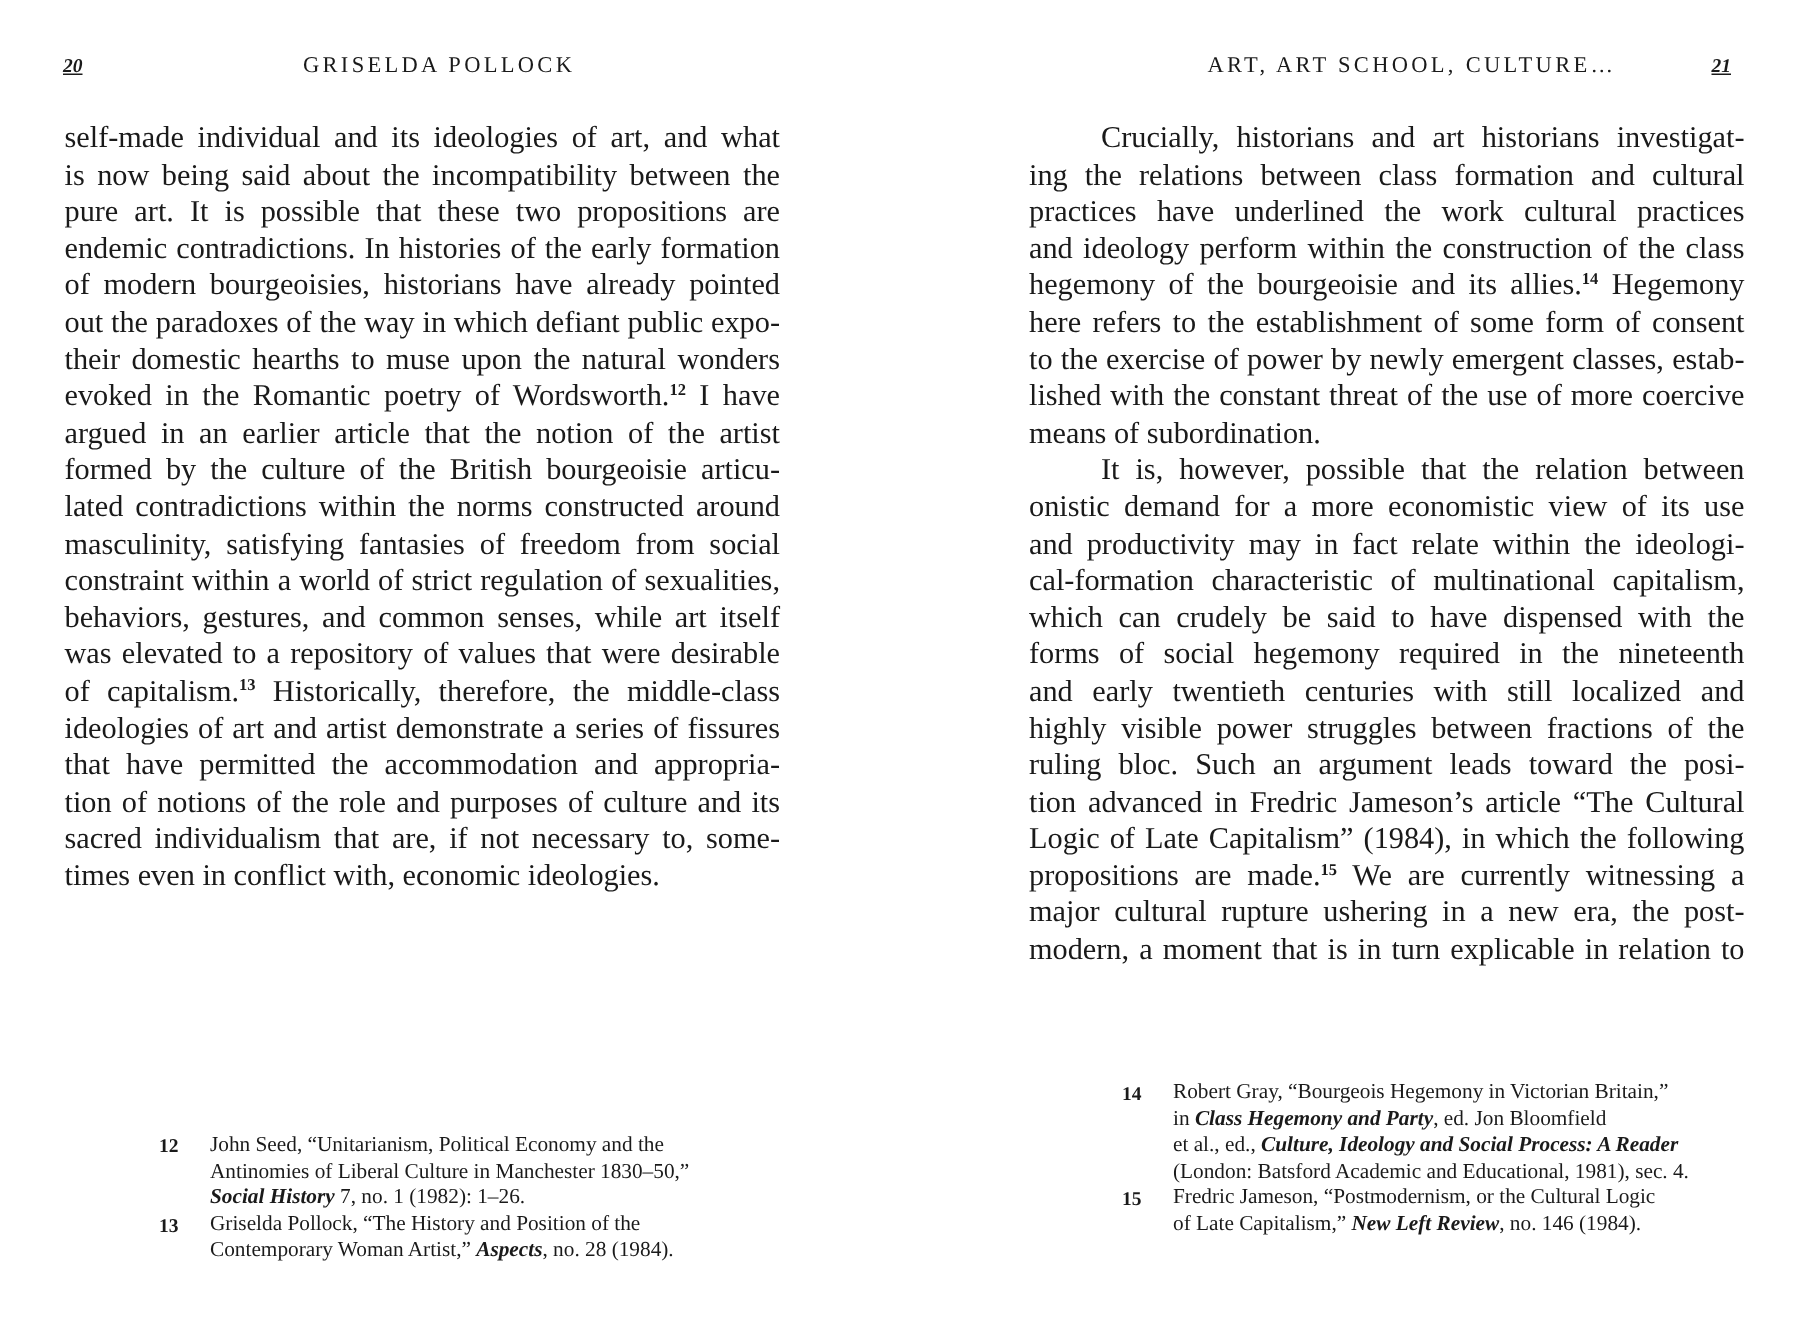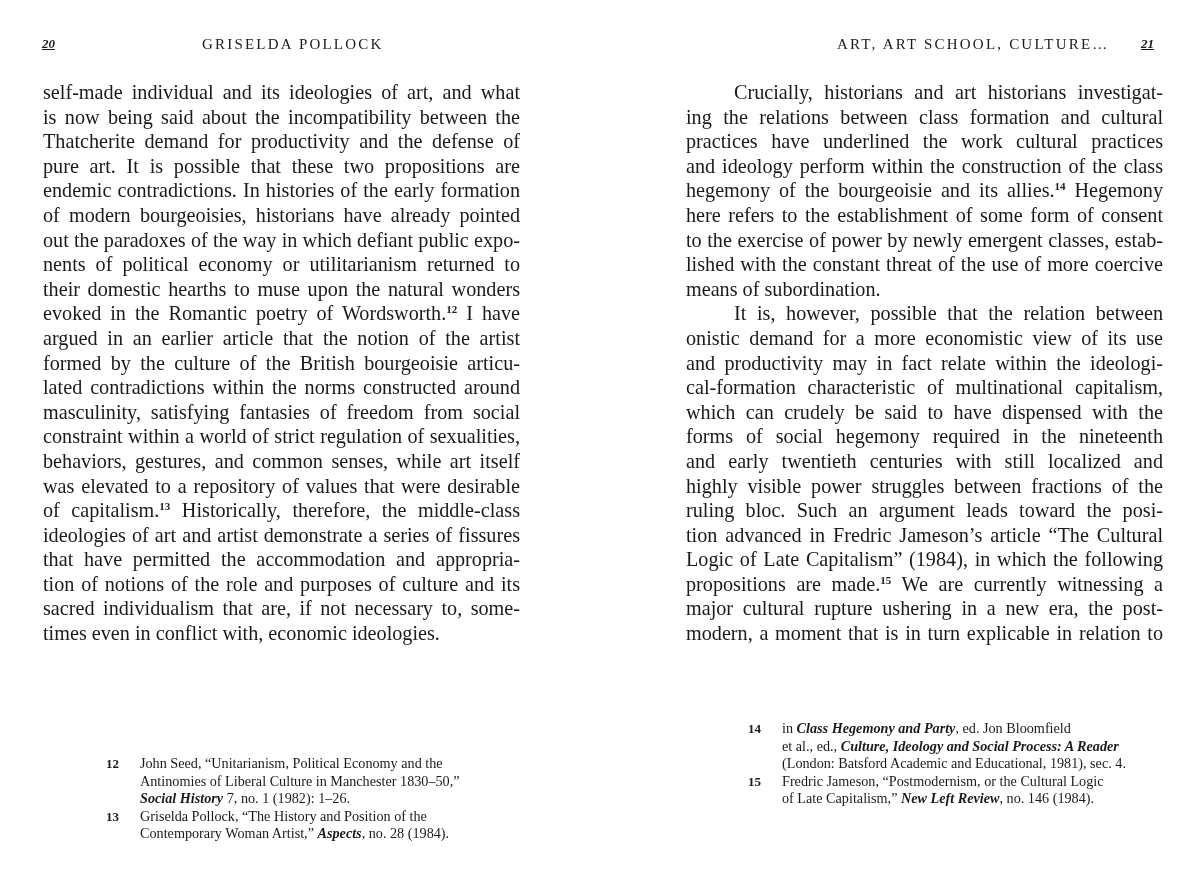--- a/index.html
+++ b/index.html
@@ -14,21 +14,21 @@
 
   .running-head {
     position: absolute; top: 36px;
     font-size: 15px; letter-spacing: 2.2px; text-transform: uppercase;
   }
   .page-num {
     position: absolute; top: 36px; font-size: 13px; font-style: italic; font-weight: bold; text-decoration: underline;
   }
   .page-left .page-num { left: 42px; }
   .page-left .running-head { left: 202px; }
-  .page-right .running-head { left: 205px; margin-left: 32px; }
+  .page-right .running-head { left: 205px; }
   .page-right .page-num { left: 541px; }
 
   .body-text {
     position: absolute; top: 80px; width: 477px;
     font-size: 20.2px; line-height: 24.6px;
   }
   .page-left .body-text { left: 43px; }
   .page-right .body-text { left: 86px; }
 
   .line { display: block; white-space: nowrap; text-align: justify; text-align-last: justify; height: 24.6px; }
@@ -46,26 +46,24 @@
 </style>
 </head>
 <body>
 
 <div class="page page-left">
   <span class="page-num">20</span>
   <span class="running-head">GRISELDA POLLOCK</span>
   <div class="body-text">
       <span class="line"><span>self-made individual and its ideologies of art, and what</span></span>
       <span class="line"><span>is now being said about the incompatibility between the</span></span>
-      <span class="line"><span>Thatcherite demand for productivity and the defense of</span></span>
       <span class="line"><span>pure art. It is possible that these two propositions are</span></span>
       <span class="line"><span>endemic contradictions. In histories of the early formation</span></span>
       <span class="line"><span>of modern bourgeoisies, historians have already pointed</span></span>
       <span class="line"><span>out the paradoxes of the way in which defiant public expo-</span></span>
-      <span class="line"><span>nents of political economy or utilitarianism returned to</span></span>
       <span class="line"><span>their domestic hearths to muse upon the natural wonders</span></span>
       <span class="line"><span>evoked in the Romantic poetry of Wordsworth.</span><sup class="fn">12</sup><span> I have</span></span>
       <span class="line"><span>argued in an earlier article that the notion of the artist</span></span>
       <span class="line"><span>formed by the culture of the British bourgeoisie articu-</span></span>
       <span class="line"><span>lated contradictions within the norms constructed around</span></span>
       <span class="line"><span>masculinity, satisfying fantasies of freedom from social</span></span>
       <span class="line"><span>constraint within a world of strict regulation of sexualities,</span></span>
       <span class="line"><span>behaviors, gestures, and common senses, while art itself</span></span>
       <span class="line"><span>was elevated to a repository of values that were desirable</span></span>
       <span class="line"><span>of capitalism.</span><sup class="fn">13</sup><span> Historically, therefore, the middle-class</span></span>
@@ -114,20 +112,21 @@
       <span class="line"><span>ruling bloc. Such an argument leads toward the posi-</span></span>
       <span class="line"><span>tion advanced in Fredric Jameson’s article “The Cultural</span></span>
       <span class="line"><span>Logic of Late Capitalism” (1984), in which the following</span></span>
       <span class="line"><span>propositions are made.</span><sup class="fn">15</sup><span> We are currently witnessing a</span></span>
       <span class="line"><span>major cultural rupture ushering in a new era, the post-</span></span>
       <span class="line"><span>modern, a moment that is in turn explicable in relation to</span></span>
     </div>
   <div class="footnotes">
       <div class="fn-item">
         <span class="fn-num">14</span>
+        <span class="fn-line"><span>Robert Gray, “Bourgeois Hegemony in Victorian Britain,”</span></span>
         <span class="fn-line"><span>in </span><i>Class Hegemony and Party</i><span>, ed. Jon Bloomfield</span></span>
         <span class="fn-line"><span>et al., ed., </span><i>Culture, Ideology and Social Process: A Reader</i></span>
         <span class="fn-line"><span>(London: Batsford Academic and Educational, 1981), sec. 4.</span></span>
       </div>
       <div class="fn-item">
         <span class="fn-num">15</span>
         <span class="fn-line"><span>Fredric Jameson, “Postmodernism, or the Cultural Logic</span></span>
         <span class="fn-line"><span>of Late Capitalism,” </span><i>New Left Review</i><span>, no. 146 (1984).</span></span>
       </div>
     </div>

